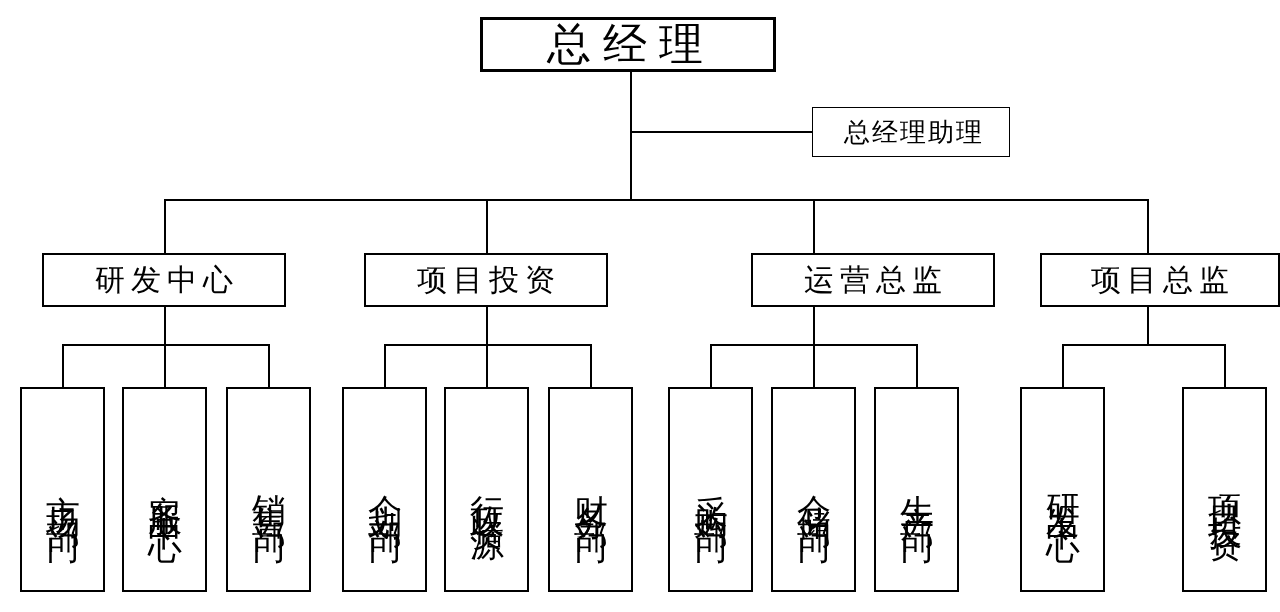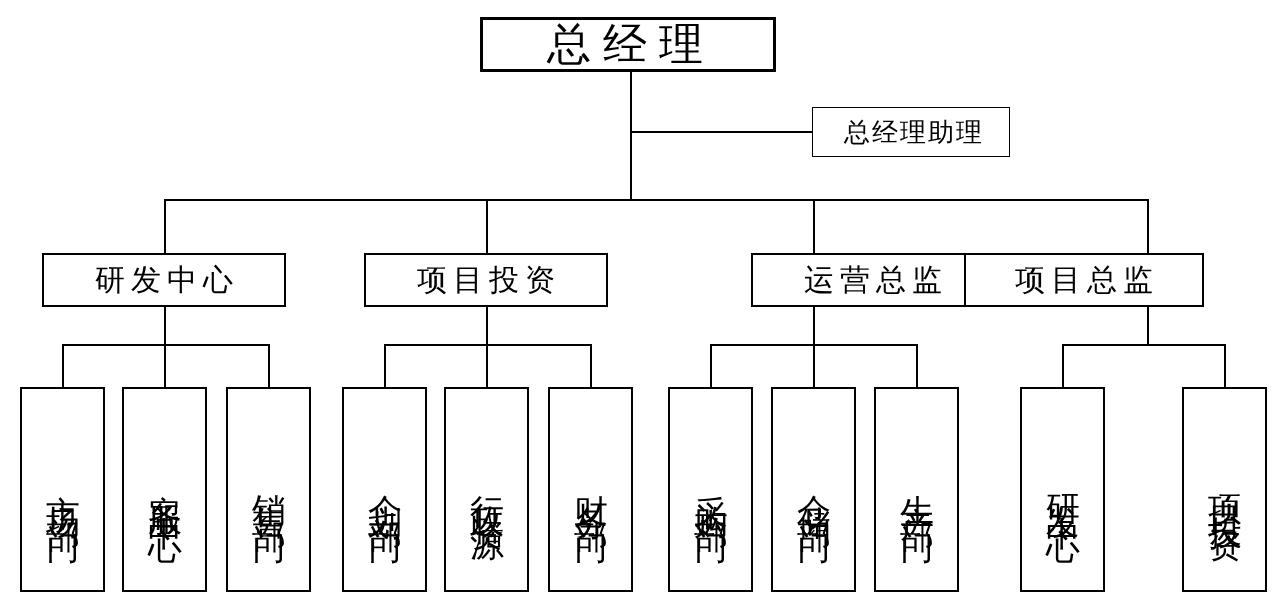--- a/index.html
+++ b/index.html
@@ -65,21 +65,21 @@
   .vtext {
     writing-mode: vertical-rl;
     text-orientation: upright;
     letter-spacing: 11px;
     line-height: 1;
   }
   
   #dir-0 { left: 42px; }
   #dir-1 { left: 364px; }
   #dir-2 { left: 711px; margin-left: 40px; }
-  #dir-3 { left: 964px; width: 240px; }
+  #dir-3 { left: 1040px; width: 240px; }
   #dept-0-0 { left: 20px; }
   #dept-0-1 { left: 122px; }
   #dept-0-2 { left: 226px; }
   #dept-1-0 { left: 342px; }
   #dept-1-1 { left: 444px; }
   #dept-1-2 { left: 548px; }
   #dept-2-0 { left: 668px; }
   #dept-2-1 { left: 771px; }
   #dept-2-2 { left: 874px; }
   #dept-3-0 { left: 1020px; }

